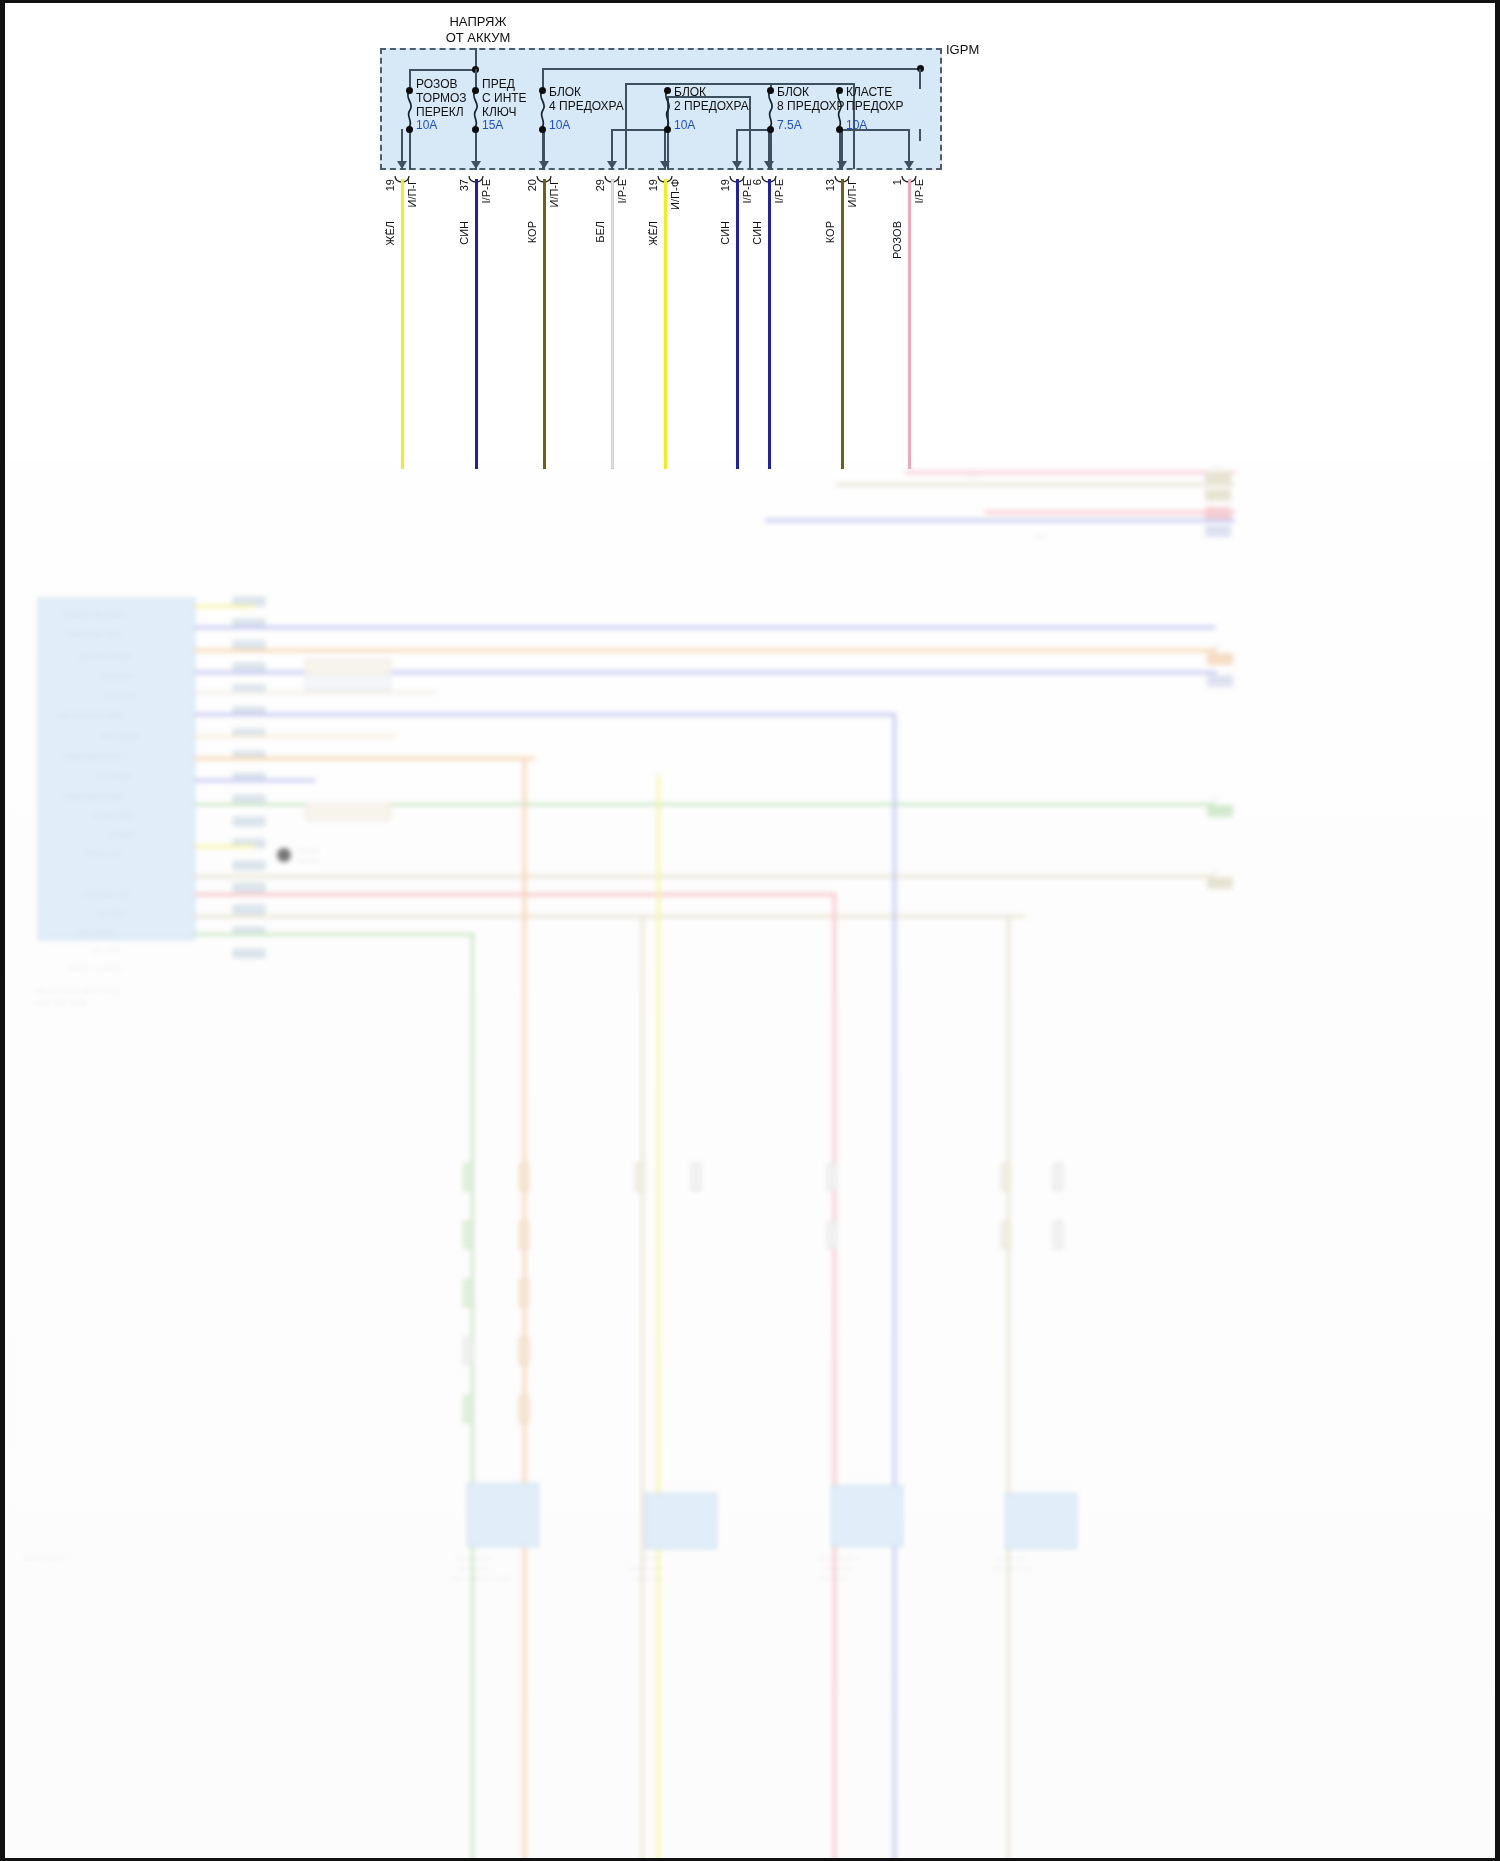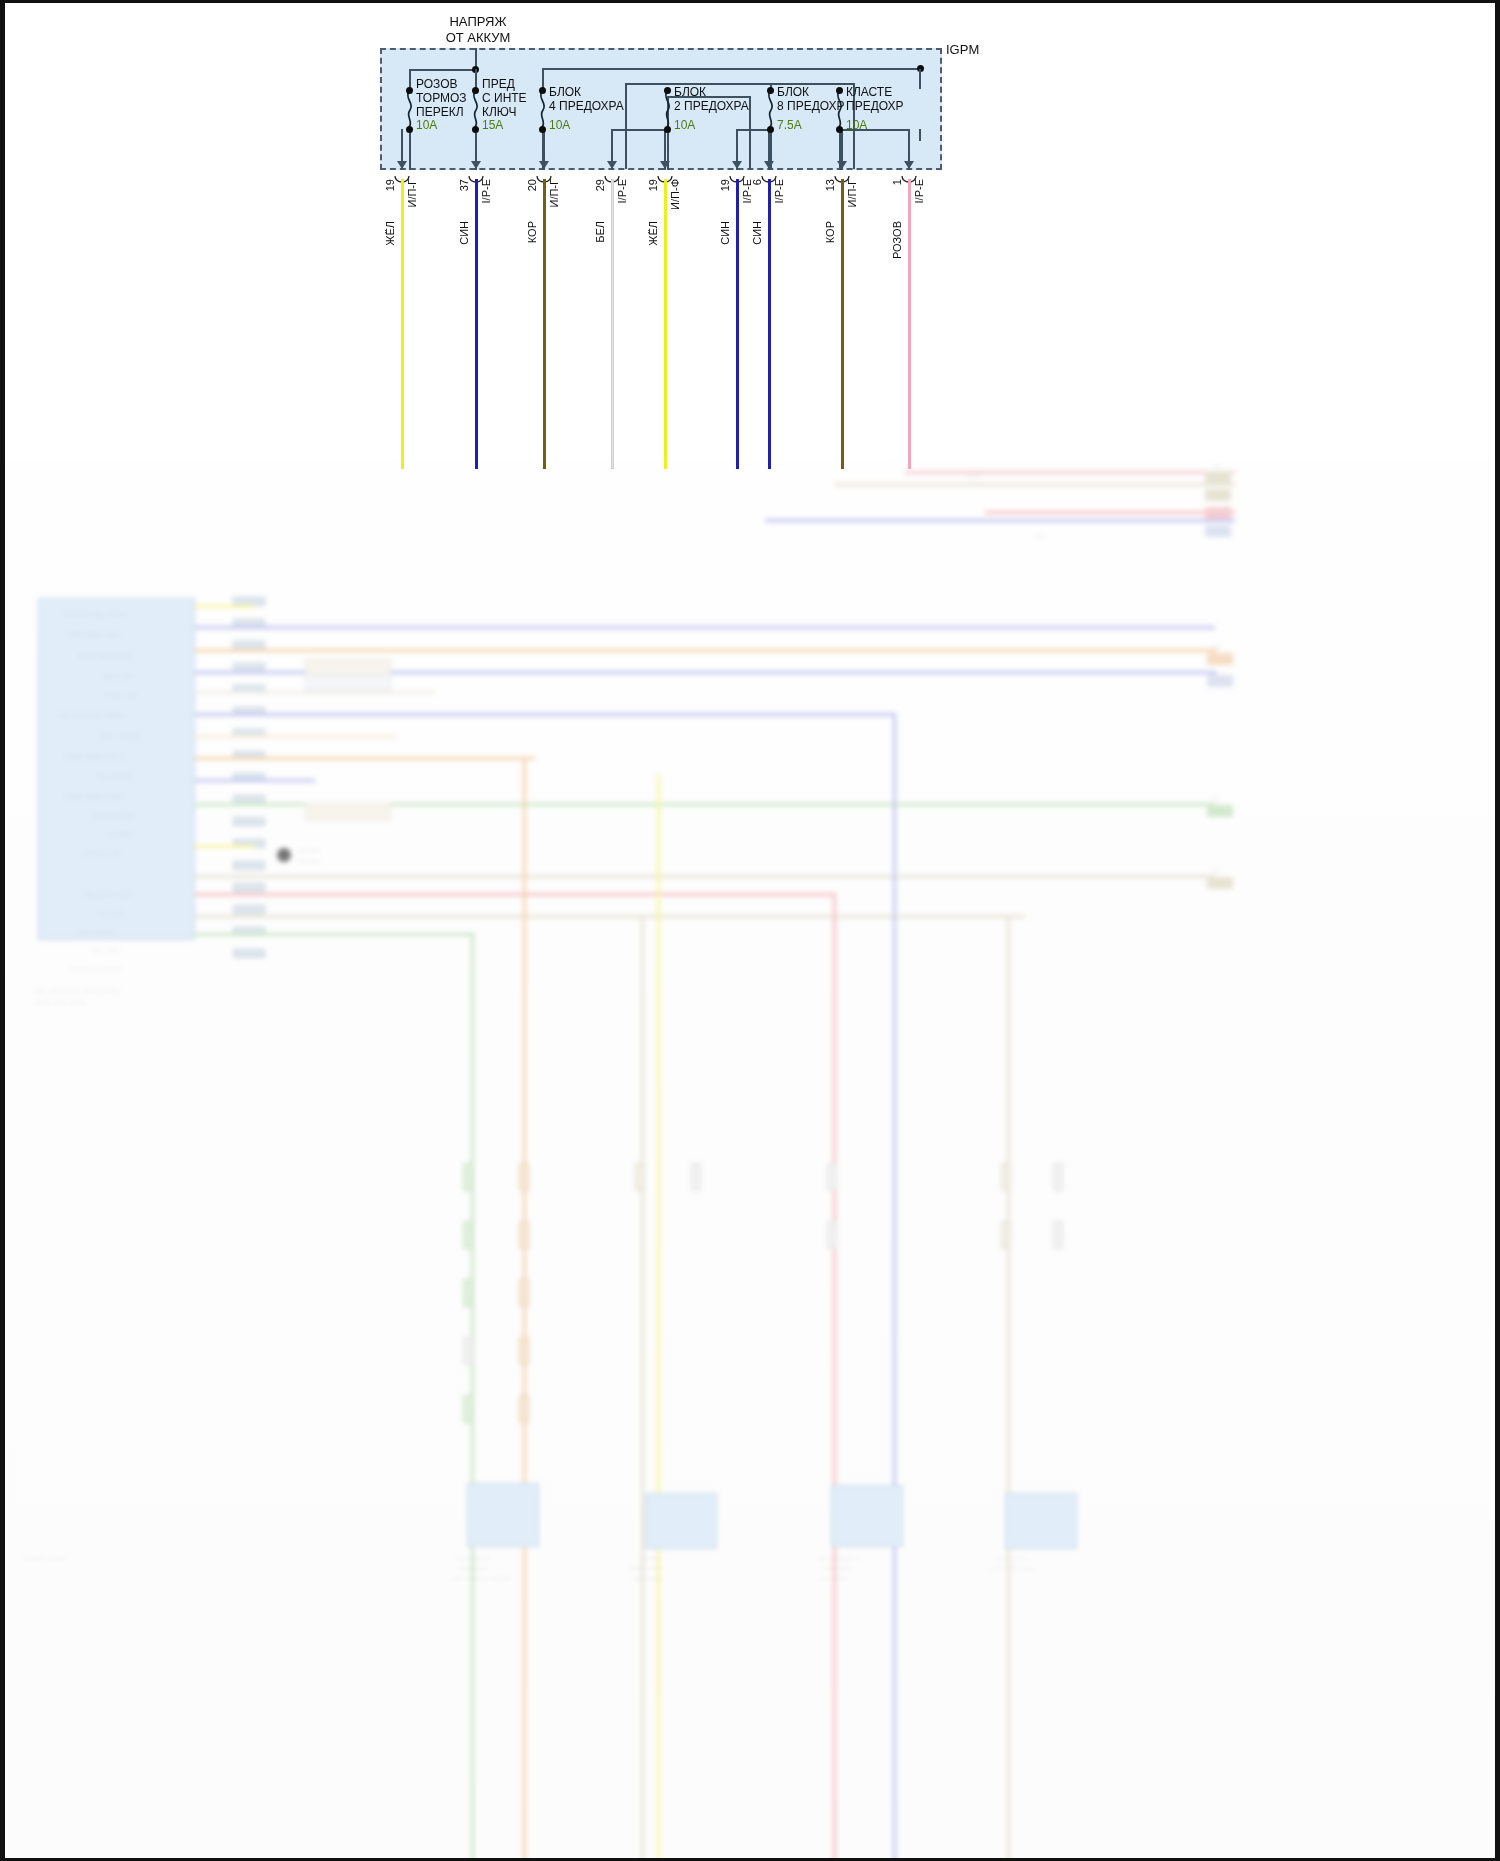--- a/index.html
+++ b/index.html
@@ -46,21 +46,21 @@
     position:absolute;left:941px;top:39px;font-size:13px;color:#111;
   }
   #batt-label{
     position:absolute;left:398px;top:11px;width:150px;text-align:center;
     font-size:13px;line-height:16px;color:#111;white-space:pre-line;
   }
   .fuse{
     position:absolute;font-size:12px;line-height:14px;color:#111;
     white-space:pre-line;
   }
-  .amp{position:absolute;font-size:12px;color:#4d7c0f;}
+  .amp{position:absolute;font-size:12px;color:#1d4ed8;}
   
   .fsym{position:absolute;width:12px;height:44px;}
   .fsym svg{display:block;}
   
   .feed{position:absolute;background:#3d5160;}
   .fdot{position:absolute;width:7px;height:7px;border-radius:50%;background:#0d0d0d;}
   
   .wire{position:absolute;width:3px;}
   .wcap{position:absolute;width:17px;height:9px;}
   .pin-num{

